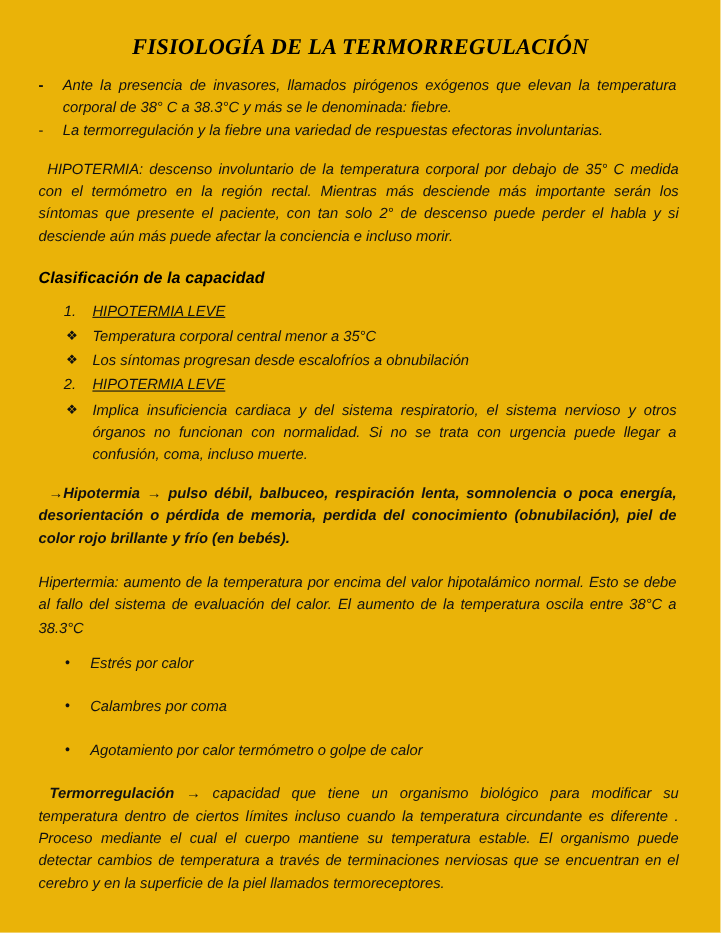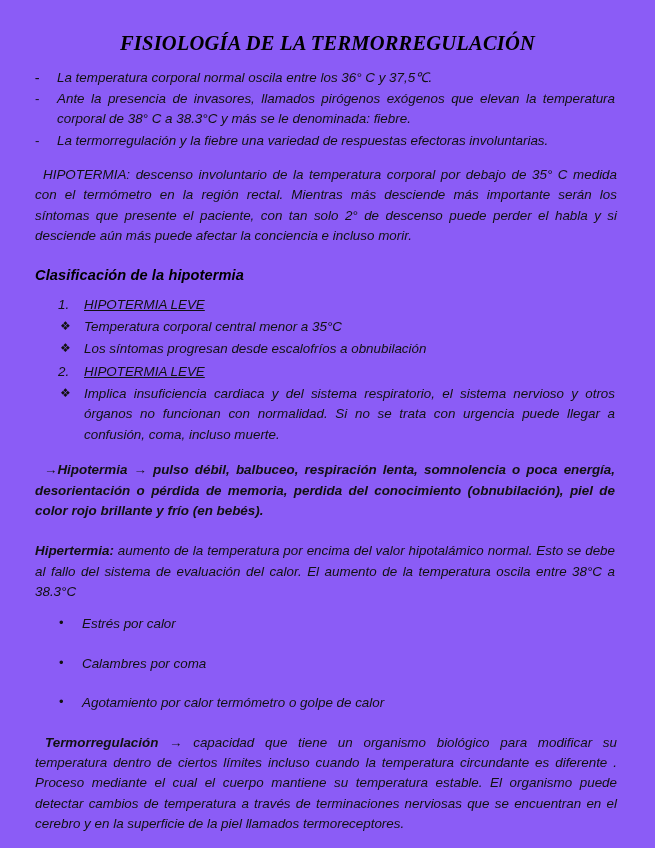--- a/index.html
+++ b/index.html
@@ -14,21 +14,21 @@
     font-family: "Liberation Sans", sans-serif;
     color: #000000;
     overflow: hidden;
   }
   .page {
     position: absolute;
     left: 0;
     top: 0;
     width: 655px;
     height: 848px;
-    background: #8b5cf6;
+    background: #eab308;
     padding: 0;
     box-sizing: border-box;
   }
   .doc-title {
     font-family: "Liberation Serif", serif;
     font-style: italic;
     font-weight: bold;
     font-size: 20.5px;
     text-align: center;
     letter-spacing: 0.2px;
@@ -126,21 +126,21 @@
 
   .block-arrow {
     margin: 15px 40px 0 35px;
     text-indent: 9px;
     font-weight: bold;
   }
   .block-hipertermia {
     margin: 20px 40px 0 35px;
   }
   .block-hipertermia b {
-    font-weight: bold;
+    font-weight: normal;
   }
   .label-causas {
     margin: 20px 0 0 35px;
     text-align: left;
   }
 
   
   .causes-list {
     list-style: none;
     margin: 12px 0 0 0;
@@ -174,35 +174,34 @@
 <div class="page">
 
   <h1 class="doc-title">FISIOLOGÍA DE LA TERMORREGULACIÓN</h1>
 
   <ul class="dash-list">
     <li>
       <span class="marker body-text">-</span>
     </li>
     <li>
       <span class="marker body-text">-</span>
-      <span class="body-text">La temperatura corporal normal oscila entre los 36° C y 37,5℃.</span>
     </li>
     <li>
       <span class="marker body-text">-</span>
       <span class="body-text">Ante la presencia de invasores, llamados pirógenos exógenos que elevan la temperatura corporal de 38° C a 38.3°C y más se le denominada: fiebre.</span>
     </li>
     <li class="single">
       <span class="marker body-text">-</span>
       <span class="body-text">La termorregulación y la fiebre una variedad de respuestas efectoras involuntarias.</span>
     </li>
   </ul>
 
   <p class="para body-text block-hipotermia">HIPOTERMIA: descenso involuntario de la temperatura corporal por debajo de 35° C medida con el termómetro en la región rectal. Mientras más desciende más importante serán los síntomas que presente el paciente, con tan solo 2° de descenso puede perder el habla y si desciende aún más puede afectar la conciencia e incluso morir.</p>
 
-  <div class="heading-clasif">Clasificación de la hipotermia</div>
+  <div class="heading-clasif">Clasificación de la capacidad</div>
 
   <ul class="classif-list">
     <li class="numbered">
       <span class="marker body-text">1.</span>
       <span class="body-text item-text">HIPOTERMIA LEVE</span>
     </li>
     <li>
       <span class="marker diamond body-text">❖</span>
       <span class="body-text item-text">Temperatura corporal central menor a 35°C</span>
     </li>

